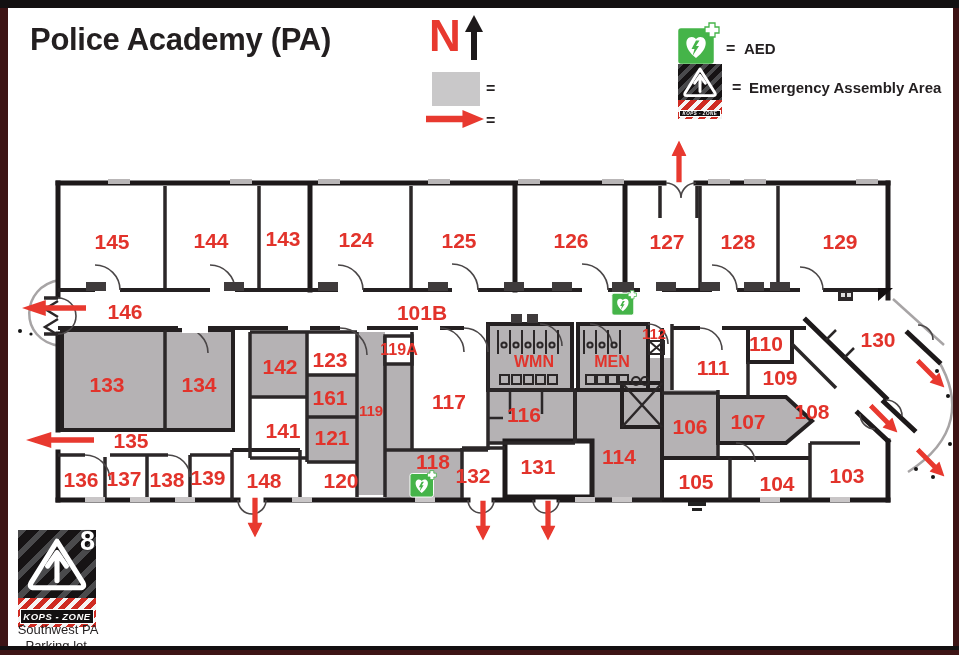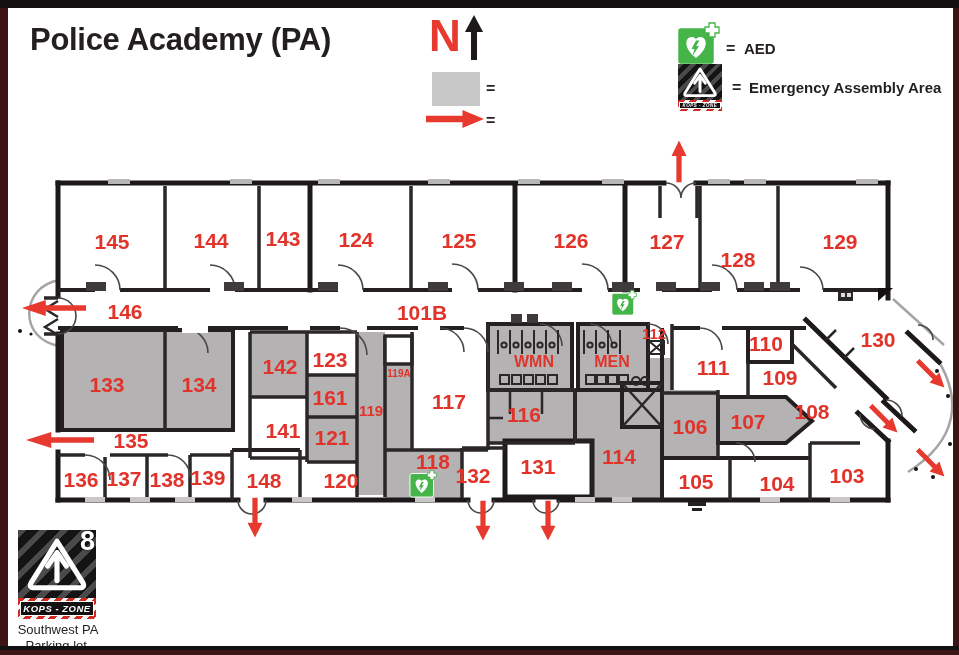--- a/index.html
+++ b/index.html
@@ -19,40 +19,40 @@
   .north-n{position:absolute;left:429px;top:14px;font-size:44px;font-weight:700;
            color:var(--arrow-red);line-height:1;z-index:5;}
   .swatch{position:absolute;left:432px;top:72px;width:48px;height:34px;
           background:var(--legend-gray);z-index:5;}
   .eq{position:absolute;font-weight:700;font-size:16px;color:var(--title-dark);z-index:5;}
   .legend-label{position:absolute;font-weight:700;font-size:15px;color:var(--title-dark);
                 white-space:nowrap;z-index:5;}
   
   .rl{position:absolute;transform:translate(-50%,-50%);font-weight:700;font-size:21px;
       color:var(--label-red);white-space:nowrap;z-index:4;line-height:1;}
-  .rl.md{font-size:16px;} .rl.sm{font-size:15px;} .rl.xs{font-size:10px;margin-top:24px;}
+  .rl.md{font-size:16px;} .rl.sm{font-size:15px;} .rl.xs{font-size:16px;}
   
   .evac{position:absolute;z-index:6;overflow:visible;}
   
   .aed{position:absolute;z-index:6;}
   
   .kops{position:absolute;z-index:6;}
   .kops-body{position:relative;
      background:repeating-linear-gradient(135deg,#4a4a4c 0 6px,#161314 6px 15px);
      display:flex;align-items:center;justify-content:center;}
   .kops-lg .kops-body{width:78px;height:68px;}
   .kops-sm .kops-body{width:44px;height:36px;
      background:repeating-linear-gradient(135deg,#4a4a4c 0 4px,#161314 4px 9px);}
   .kops-num{position:absolute;top:-4px;right:1px;color:#fff;font-weight:700;font-size:27px;
             text-shadow:0 0 2px #000;z-index:2;}
   .kops-hatch{background:repeating-linear-gradient(135deg,#cf2b22 0 5px,#f4f4f4 5px 9px);
               padding:3px 2px;}
   .kops-sm .kops-hatch{padding:2px 1px;}
   .kops-banner{background:#131011;color:#fff;font-weight:700;font-style:italic;
-               text-align:center;border:1px solid #fff;letter-spacing:.5px;}
+               text-align:center;border:1px solid #fff;letter-spacing:.5px;margin-top:8px;}
   .kops-lg .kops-banner{font-size:9.5px;padding:1px 0;}
   .kops-sm .kops-banner{font-size:4.5px;padding:0;}
   .kops-caption{position:absolute;left:10px;top:622px;width:96px;text-align:center;
                 font-size:13px;color:var(--title-dark);line-height:1.25;z-index:6;}
   svg{display:block;}
 </style>
 </head>
 <body>
 
 <div class="stage">
@@ -302,21 +302,21 @@
     </g>
   </svg>
 
   <div class="rl" style="left:112px;top:241px">145</div>
   <div class="rl" style="left:211px;top:240px">144</div>
   <div class="rl" style="left:283px;top:238px">143</div>
   <div class="rl" style="left:356px;top:239px">124</div>
   <div class="rl" style="left:459px;top:240px">125</div>
   <div class="rl" style="left:571px;top:240px">126</div>
   <div class="rl" style="left:667px;top:241px">127</div>
-  <div class="rl" style="left:738px;top:259px">128</div>
+  <div class="rl" style="left:738px;top:241px">128</div>
   <div class="rl" style="left:840px;top:241px">129</div>
   <div class="rl" style="left:125px;top:311px">146</div>
   <div class="rl" style="left:422px;top:312px">101B</div>
   <div class="rl" style="left:107px;top:384px">133</div>
   <div class="rl" style="left:199px;top:384px">134</div>
   <div class="rl" style="left:280px;top:366px">142</div>
   <div class="rl" style="left:283px;top:430px">141</div>
   <div class="rl" style="left:330px;top:359px">123</div>
   <div class="rl" style="left:330px;top:397px">161</div>
   <div class="rl" style="left:332px;top:437px">121</div>

